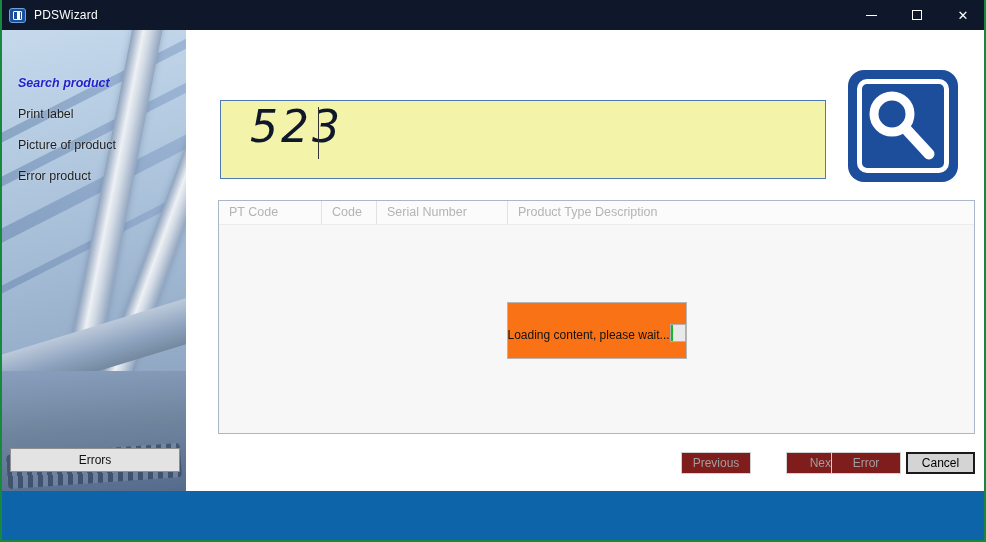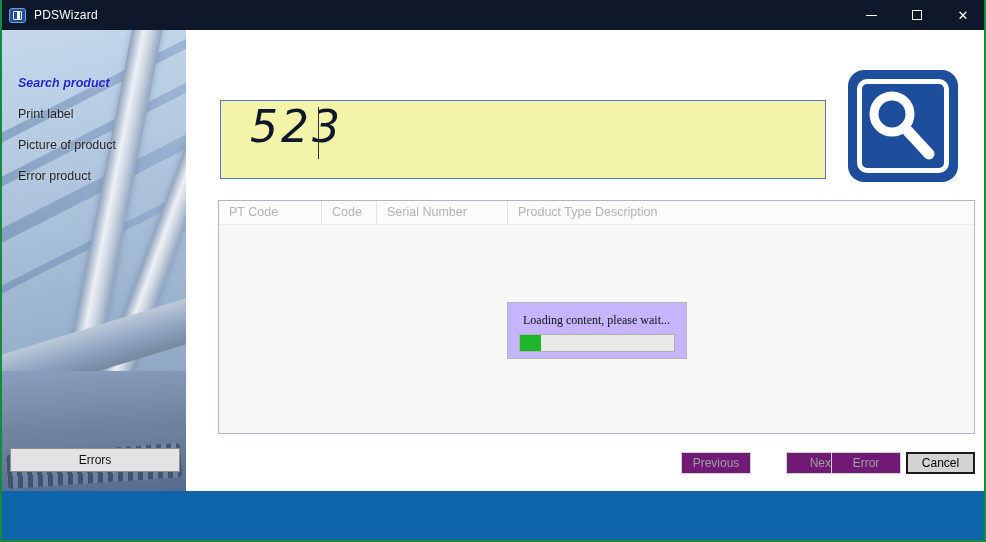--- a/index.html
+++ b/index.html
@@ -127,35 +127,35 @@
   .table-header { display:flex; height:24px; background:#fbfbfb; border-bottom:1px solid #ececec; }
   .th {
     font-size:12.5px; color:#b4b4b4; padding:4px 0 0 10px;
     border-right:1px solid #e2e2e2; overflow:hidden; white-space:nowrap;
   }
   .th.c1 { width:103px; } .th.c2 { width:55px; } .th.c3 { width:131px; }
   .th.c4 { flex:1; border-right:none; }
   .table-body { flex:1; position:relative; display:flex; align-items:center; justify-content:center; }
 
   .loading-box {
-    width:180px; height:57px; background:#c4b5fd; border:1px solid #b5b5b5;
-    display:flex; flex-direction:column; align-items:center; transform:translateY(-13px);font-family:Liberation Serif, serif;
+    width:180px; height:57px; background:#f97316; border:1px solid #b5b5b5;
+    display:flex; flex-direction:row; align-items:center; transform:translateY(-13px);
   }
   .loading-text { font-size:12px; color:#111; margin-top:10px; white-space:nowrap; }
   .progress-track {
     width:156px; height:18px; margin-top:6px; background:#e9e9e9; border:1px solid #b0b0b0;
   }
   .progress-fill { height:100%; background:#1db52b; }
 
   
   .nav-btn {
     position:absolute; top:422px; height:22px; font-size:12px; cursor:default;
     font-family:"Liberation Sans", sans-serif; text-align:center; padding:0;
   }
-  .nav-btn.disabled { background:#701a75; border:1px solid #d2d2d2; color:#9f9f9f; }
+  .nav-btn.disabled { background:#7f1d1d; border:1px solid #d2d2d2; color:#9f9f9f; }
   .nav-btn.primary { background:#d4d4d4; border:2px solid #1a1a1a; color:#000; cursor:pointer; }
   .btn-previous { left:495px; width:70px; }
   .btn-next { left:600px; width:72px; }
   .btn-error { left:645px; width:70px; }
   .btn-cancel { left:720px; width:69px; }
 
   
   .footer-bar {
     position:absolute; left:2px; right:2px; bottom:2px; height:49px;
     background:#0d64a8; z-index:30;

